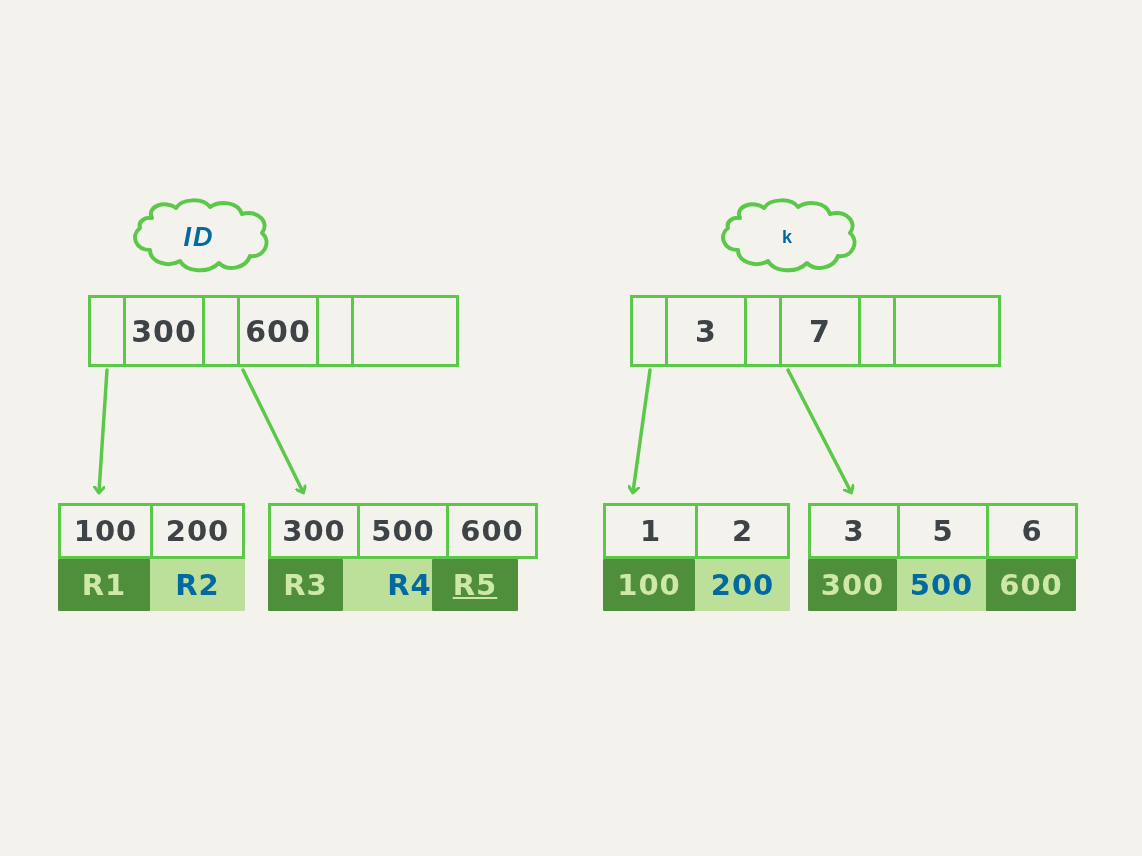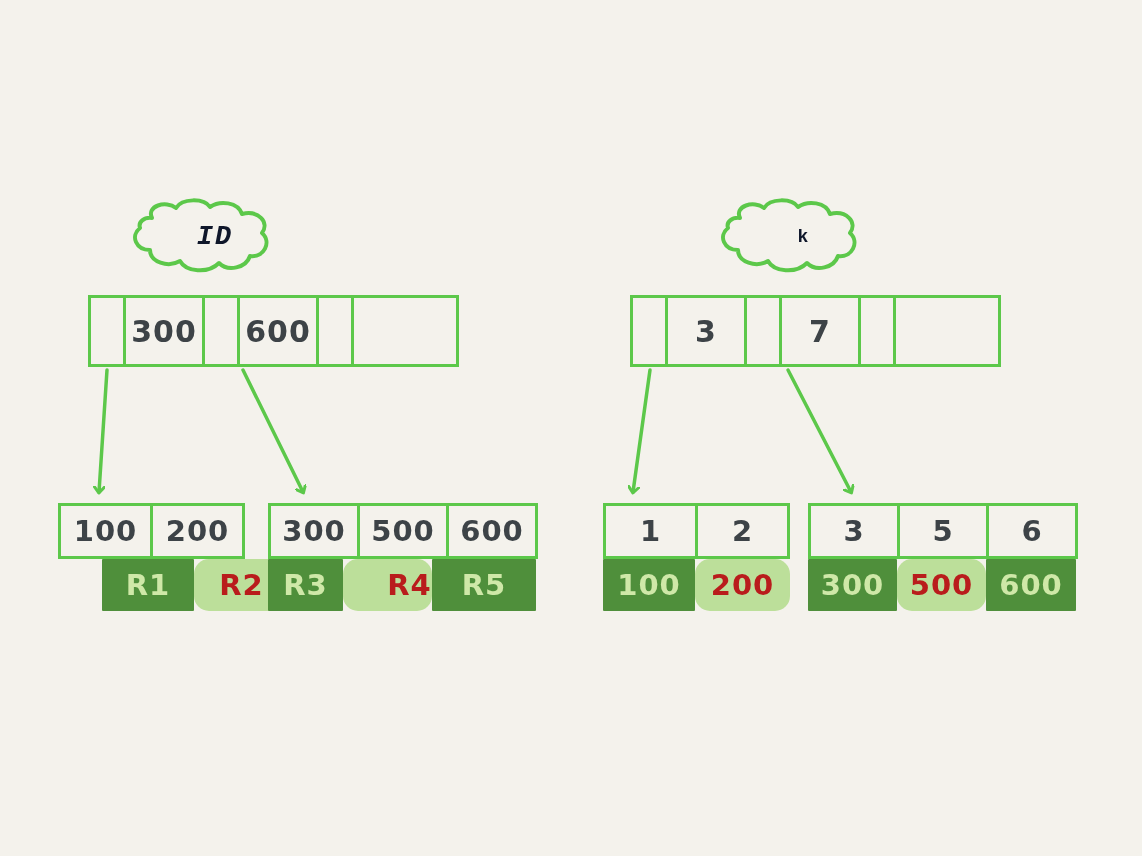--- a/index.html
+++ b/index.html
@@ -26,32 +26,32 @@
     height: 78px;
   }
   .cloud svg {
     position: absolute;
     left: 0;
     top: 0;
     overflow: visible;
   }
   .cloud-text {
     position: absolute;
-    left: 16px;
+    left: 0;
     top: 0;
     width: 150px;
     height: 78px;
     display: flex;
     align-items: center;
     justify-content: center;
-    font-family: Liberation Mono, monospace;
+    font-family: Liberation Sans, sans-serif;
     font-size: 27px;
     font-style: italic;
     font-weight: 700;
-    color: #0f172a;
+    color: #0369a1;
     letter-spacing: 2px;
   }
   .cloud-text.small {
     font-size: 18px;
     font-style: normal;
     font-weight: 700;
     letter-spacing: 0;
   }
 
   
@@ -115,22 +115,21 @@
     font-weight: 700;
     letter-spacing: 1px;
     border-radius: 1px;
   }
   .leaf-rec.dark {
     background: #4f8f3b;
     color: #cfe8a8;
   }
   .leaf-rec.light {
     background: #bcdf9a;
-    color: #b91c1c;
-    border-radius: 15px;
+    color: #0369a1;
   }
 
   
   #arrows {
     position: absolute;
     left: 0;
     top: 0;
     width: 1142px;
     height: 856px;
     pointer-events: none;
@@ -176,35 +175,35 @@
     <div class="cell ptr"></div>
     <div class="cell wide"></div>
   </div>
 
   <div class="leaf" style="left:58px; top:503px;">
     <div class="leaf-keys">
       <div class="leaf-key" style="width:95px;">100</div>
       <div class="leaf-key" style="width:95px;">200</div>
     </div>
     <div class="leaf-recs">
-      <div class="leaf-rec dark" style="width:92px;margin-left:44px;">R1</div>
+      <div class="leaf-rec dark" style="width:92px;">R1</div>
       <div class="leaf-rec light" style="width:95px;">R2</div>
     </div>
   </div>
 
   <div class="leaf" style="left:268px; top:503px;">
     <div class="leaf-keys">
       <div class="leaf-key" style="width:92px;">300</div>
       <div class="leaf-key" style="width:92px;">500</div>
       <div class="leaf-key" style="width:92px;">600</div>
     </div>
     <div class="leaf-recs">
       <div class="leaf-rec dark" style="width:75px;">R3</div>
       <div class="leaf-rec light" style="width:89px;padding-left:44px;">R4</div>
-      <div class="leaf-rec dark" style="width:104px;">R5</div>
+      <div class="leaf-rec dark" style="width:86px;text-decoration:underline;">R5</div>
     </div>
   </div>
 
   <div class="cloud" style="left:712px; top:198px;">
     <svg width="150" height="78" viewBox="0 0 150 78">
       <path d="M28,20 C22,8 42,2 52,10 C58,0 80,0 86,9
                C96,2 114,4 118,16 C134,12 146,24 138,35
                C148,44 140,60 126,58 C122,70 104,74 95,65
                C84,76 62,74 56,63 C44,70 26,64 26,52
                C12,52 6,38 16,30 C14,24 20,19 28,20 Z" fill="none" stroke="#5cc84a" stroke-width="4" stroke-linejoin="round" stroke-linecap="round"></path>

